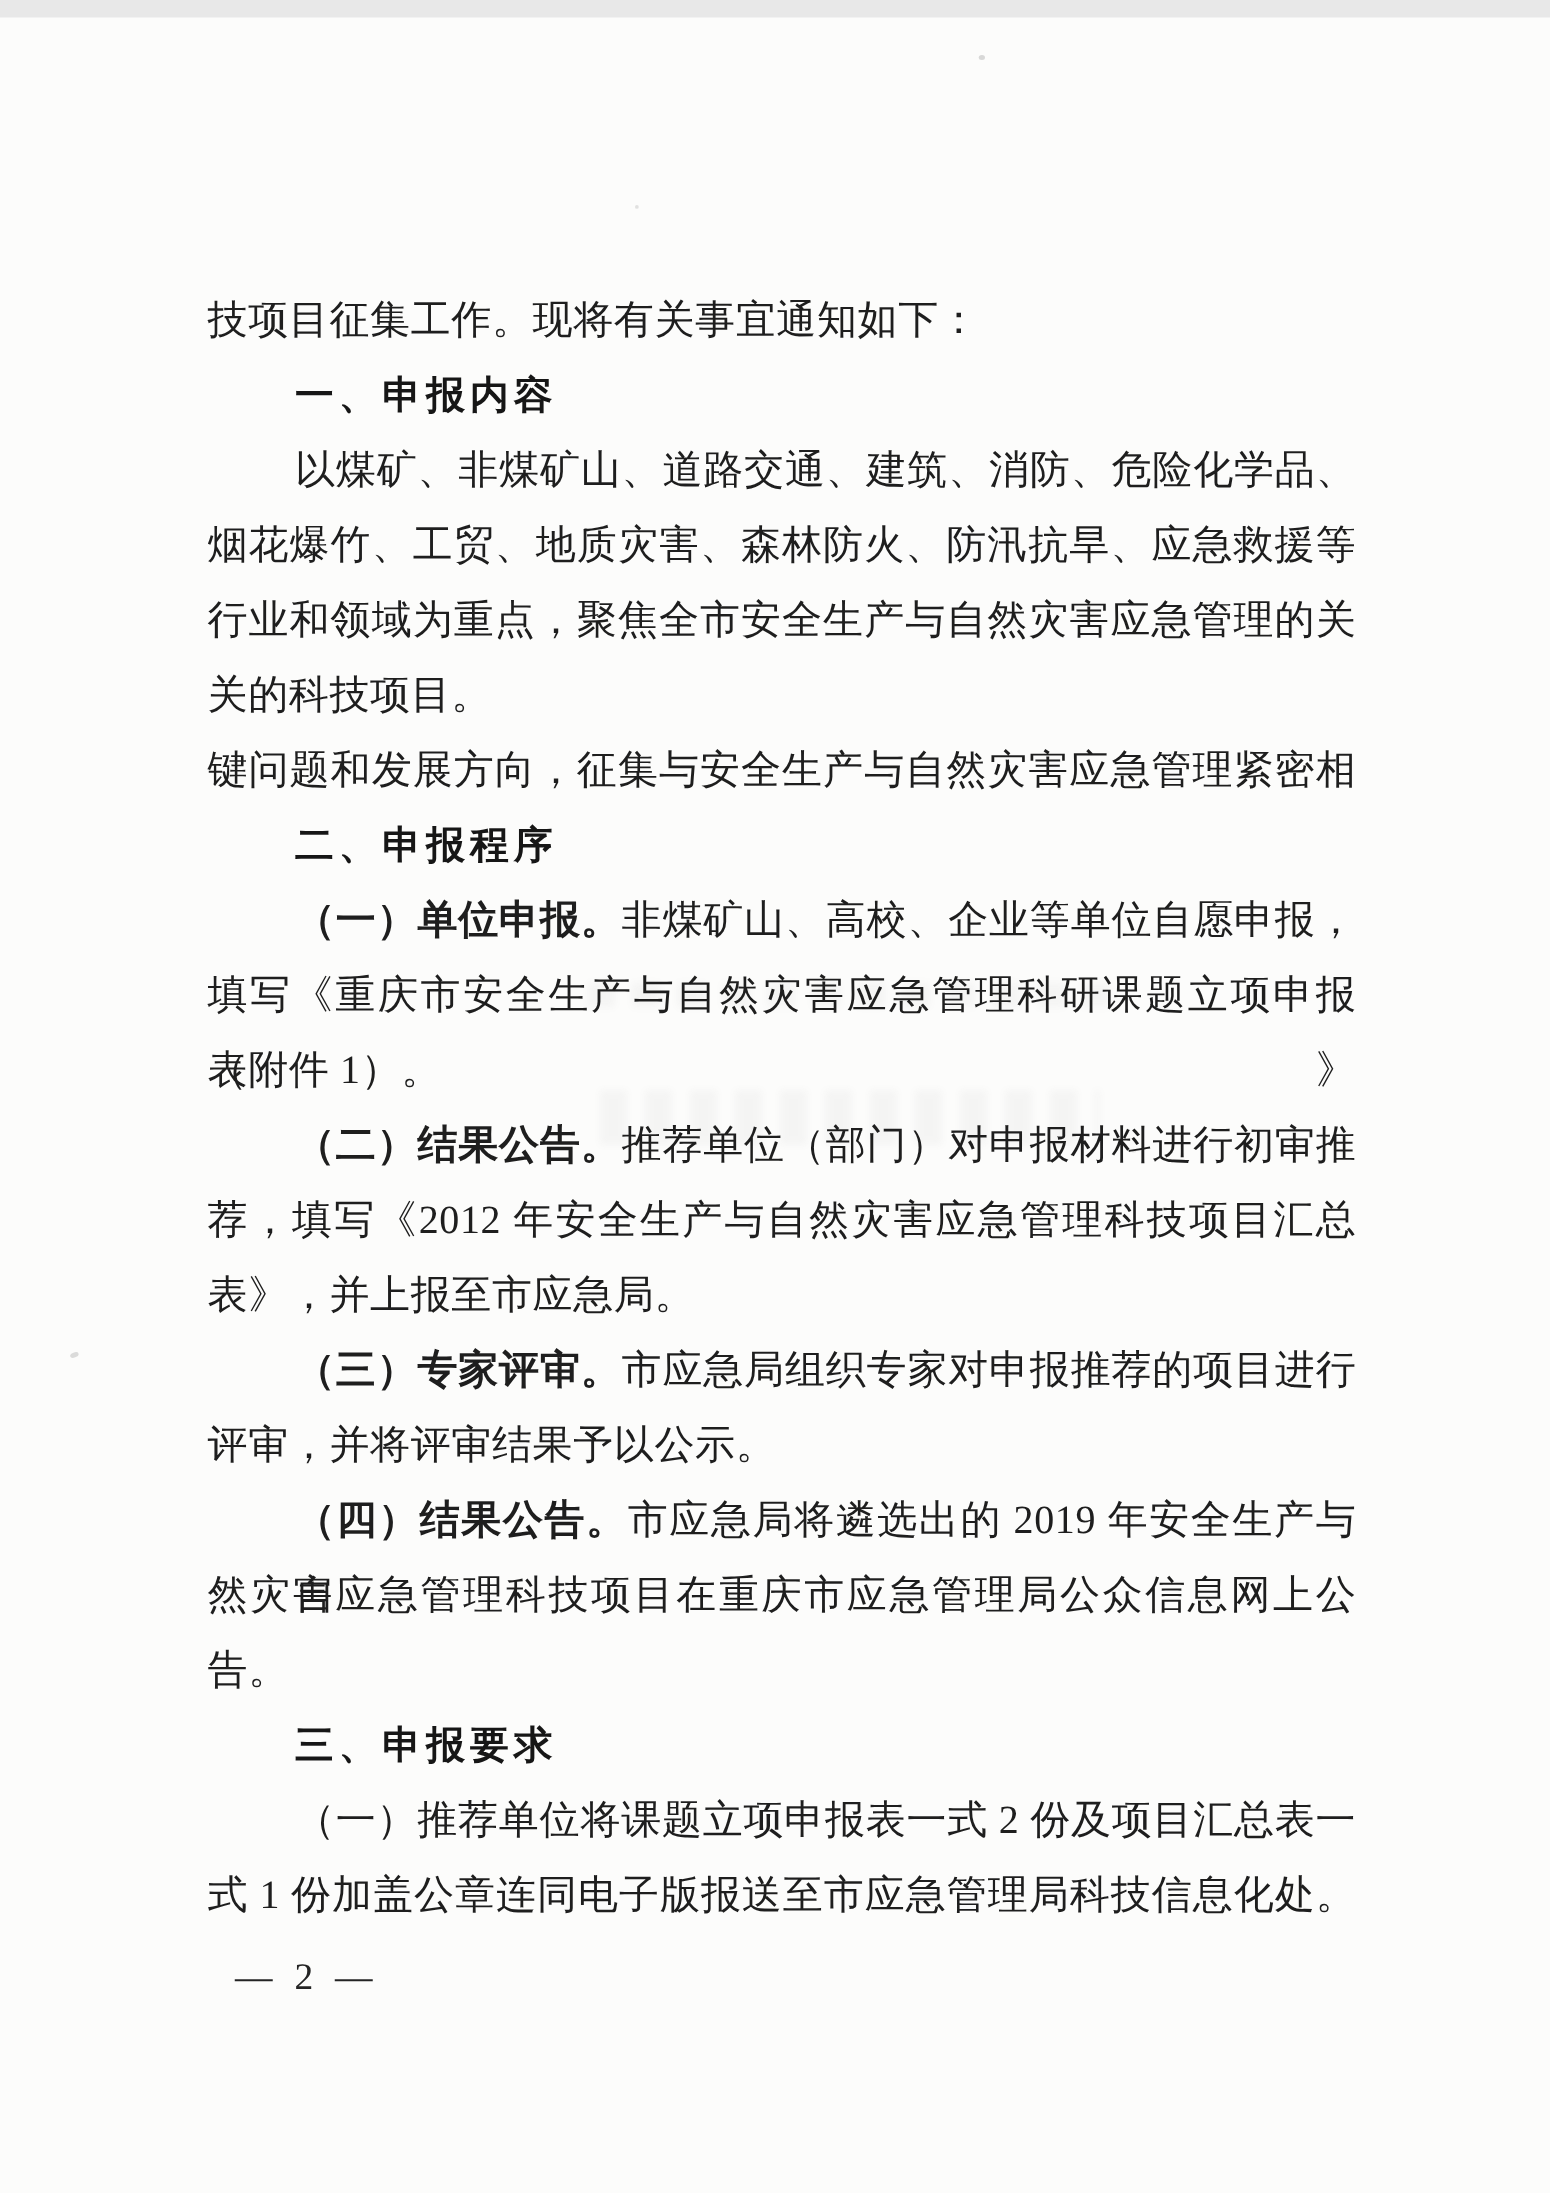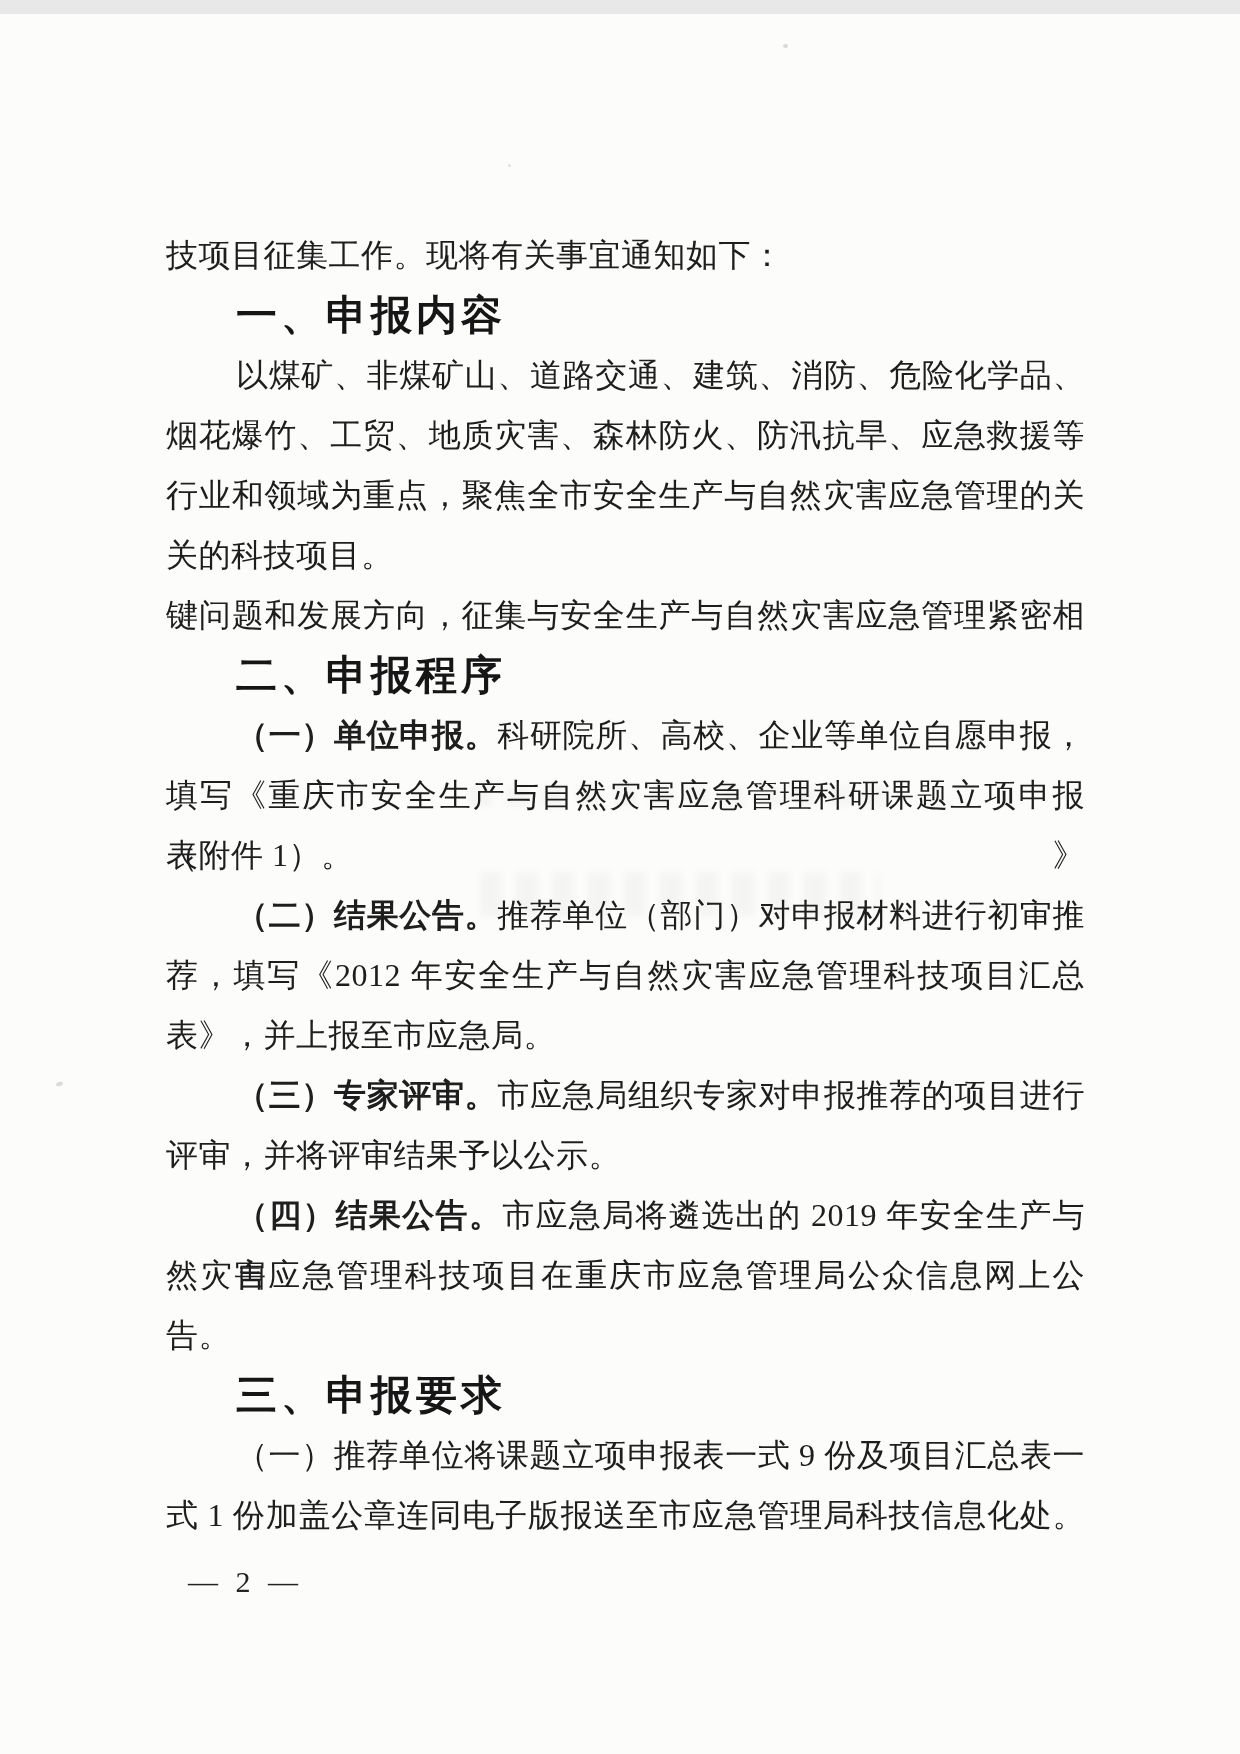--- a/index.html
+++ b/index.html
@@ -26,21 +26,21 @@
     overflow:visible;
   }
   .line.fill { text-align:justify; text-align-last:justify; }
   .line.indent { padding-left:70px; }
   .run { font-weight:400; letter-spacing:0.5px; }
   .run.bold { font-weight:700; }
   .line.heading { height:60px; }
   .line.heading .run {
     font-family:"Liberation Sans","DejaVu Sans",sans-serif;
     font-weight:700;
-    font-size:41px;
+    font-size:31px;
     letter-spacing:4px;
     color:#161616;
   }
   .footer {
     position:absolute;
     left:188px; top:1544px;
     height:48px; line-height:48px;
     font-size:30px;
     letter-spacing:5px;
     color:#242424;
@@ -80,30 +80,30 @@
 
   <div class="doc">
       <div class="line body"><span class="run">技项目征集工作。现将有关事宜通知如下：</span></div>
       <div class="line heading indent"><span class="run bold">一、申报内容</span></div>
       <div class="line body indent fill"><span class="run">以煤矿、非煤矿山、道路交通、建筑、消防、危险化学品、</span></div>
       <div class="line body fill"><span class="run">烟花爆竹、工贸、地质灾害、森林防火、防汛抗旱、应急救援等</span></div>
       <div class="line body fill"><span class="run">行业和领域为重点，聚焦全市安全生产与自然灾害应急管理的关</span></div>
       <div class="line body"><span class="run">关的科技项目。</span></div>
       <div class="line body fill"><span class="run">键问题和发展方向，征集与安全生产与自然灾害应急管理紧密相</span></div>
       <div class="line heading indent"><span class="run bold">二、申报程序</span></div>
-      <div class="line body indent fill"><span class="run bold">（一）单位申报。</span><span class="run">科研院所、高校、企业等单位自愿申报，</span></div>
+      <div class="line body indent fill"><span class="run bold">（一）单位申报。</span><span class="run">非煤矿山、高校、企业等单位自愿申报，</span></div>
       <div class="line body fill"><span class="run">填写《重庆市安全生产与自然灾害应急管理科研课题立项申报表》</span></div>
       <div class="line body"><span class="run">（附件 1）。</span></div>
       <div class="line body indent fill"><span class="run bold">（二）结果公告。</span><span class="run">推荐单位（部门）对申报材料进行初审推</span></div>
       <div class="line body fill"><span class="run">荐，填写《2012 年安全生产与自然灾害应急管理科技项目汇总</span></div>
       <div class="line body"><span class="run">表》，并上报至市应急局。</span></div>
       <div class="line body indent fill"><span class="run bold">（三）专家评审。</span><span class="run">市应急局组织专家对申报推荐的项目进行</span></div>
       <div class="line body"><span class="run">评审，并将评审结果予以公示。</span></div>
       <div class="line body indent fill"><span class="run bold">（四）结果公告。</span><span class="run">市应急局将遴选出的 2019 年安全生产与自</span></div>
       <div class="line body fill"><span class="run">然灾害应急管理科技项目在重庆市应急管理局公众信息网上公</span></div>
       <div class="line body"><span class="run">告。</span></div>
       <div class="line heading indent"><span class="run bold">三、申报要求</span></div>
-      <div class="line body indent fill"><span class="run">（一）推荐单位将课题立项申报表一式 9 份及项目汇总表一</span></div>
+      <div class="line body indent fill"><span class="run">（一）推荐单位将课题立项申报表一式 2 份及项目汇总表一</span></div>
       <div class="line body fill"><span class="run">式 1 份加盖公章连同电子版报送至市应急管理局科技信息化处。</span></div>
     </div>
 
   <div class="footer">— 2 —</div>
 </div>
 
 </body></html>

